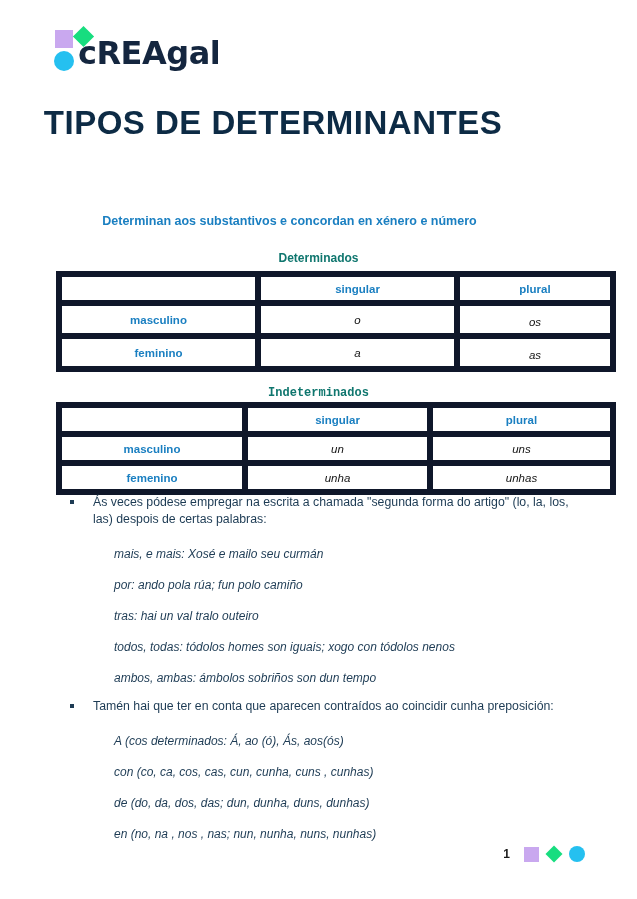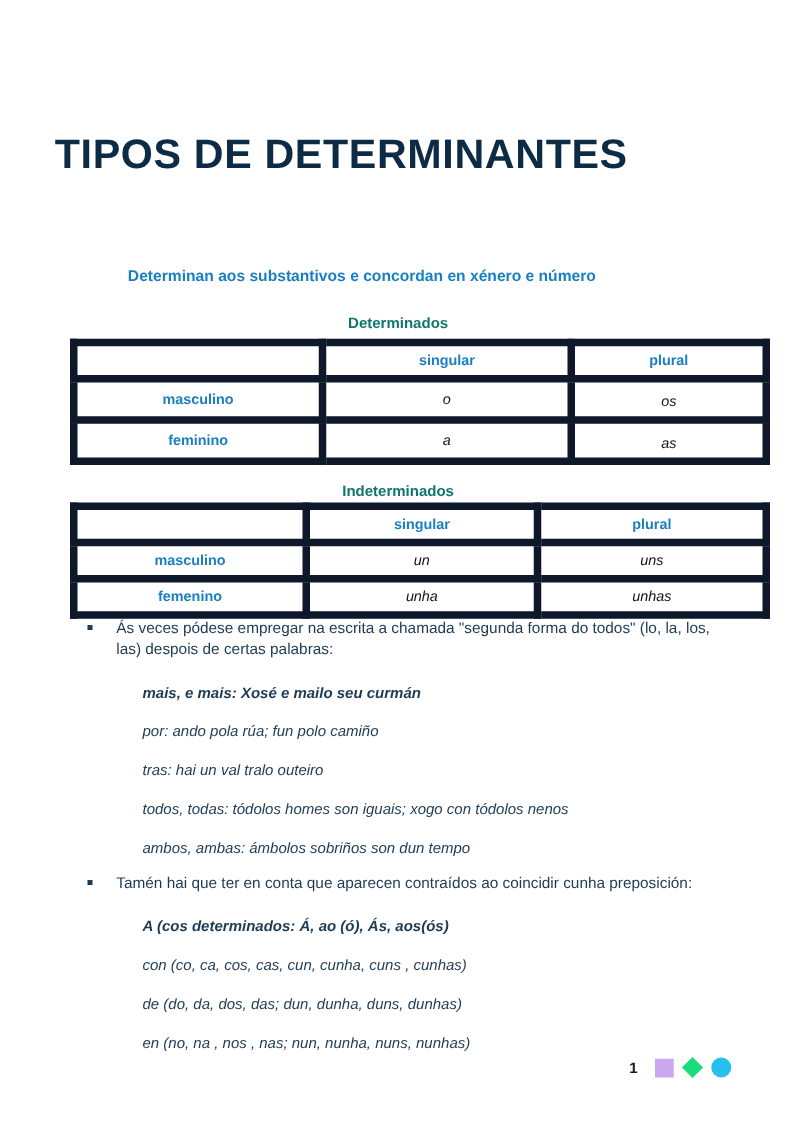--- a/index.html
+++ b/index.html
@@ -113,21 +113,21 @@
   .table-caption {
     position: absolute;
     left: 0;
     width: 637px;
     text-align: center;
     font-size: 12px;
     font-weight: 700;
     color: #0f766e;
   }
   #caption-determinados { top: 251px; }
-  #caption-indeterminados { top: 386px; }
+  #caption-indeterminados { top: 386px; font-family: Liberation Mono, monospace; }
 
   
   table.grid {
     position: absolute;
     border-collapse: collapse;
     table-layout: fixed;
     background: #fff;
   }
   table.grid td {
     border: 6px solid #0f172a;
@@ -205,21 +205,21 @@
     background: #1d3b54;
   }
   .example-line {
     padding-left: 114px;
     font-style: italic;
     font-size: 12px;
     line-height: 16px;
     color: #1d3b54;
     margin-top: 15px;
   }
-  .example-line.first { margin-top: 18px; font-weight: bold; }
+  .example-line.first { margin-top: 18px; }
 
   .bullet-block.second { margin-top: 12px; }
 
   
   .footer {
     position: absolute;
     left: 0;
     top: 846px;
     width: 637px;
     height: 24px;
@@ -254,20 +254,28 @@
     height: 16px;
     border-radius: 50%;
     background: #25c0f0;
   }
 </style>
 </head>
 <body>
 
 <div class="page">
 
+  <div class="logo">
+    <div class="logo-marks">
+      <span class="mark-square"></span>
+      <span class="mark-diamond"></span>
+      <span class="mark-circle"></span>
+    </div>
+    <div class="logo-word">cREAgal</div>
+  </div>
 
   <div class="doc-title">TIPOS DE DETERMINANTES</div>
   <div class="doc-tagline">Determinan aos substantivos e concordan en xénero e número</div>
 
   <div class="table-caption" id="caption-determinados">Determinados</div>
 
   <table class="grid" id="table-determinados">
     <tbody>
       <tr>
         <td class="c1 blank"></td>
@@ -307,21 +315,21 @@
         <td class="c3 val">unhas</td>
       </tr>
     </tbody>
   </table>
 
   <div class="content">
 
     <div class="bullet-block first">
       <div class="bullet-row">
         <span class="bullet-marker"></span>
-        <span>Ás veces pódese empregar na escrita a chamada "segunda forma do todos" (lo, la, los, las) despois de certas palabras:</span>
+        <span>Ás veces pódese empregar na escrita a chamada "segunda forma do artigo" (lo, la, los, las) despois de certas palabras:</span>
       </div>
       <div class="example-line first">mais, e mais: Xosé e mailo seu curmán</div>
       <div class="example-line">por: ando pola rúa; fun polo camiño</div>
       <div class="example-line">tras: hai un val tralo outeiro</div>
       <div class="example-line">todos, todas: tódolos homes son iguais; xogo con tódolos nenos</div>
       <div class="example-line">ambos, ambas: ámbolos sobriños son dun tempo</div>
     </div>
 
     <div class="bullet-block second">
       <div class="bullet-row">

